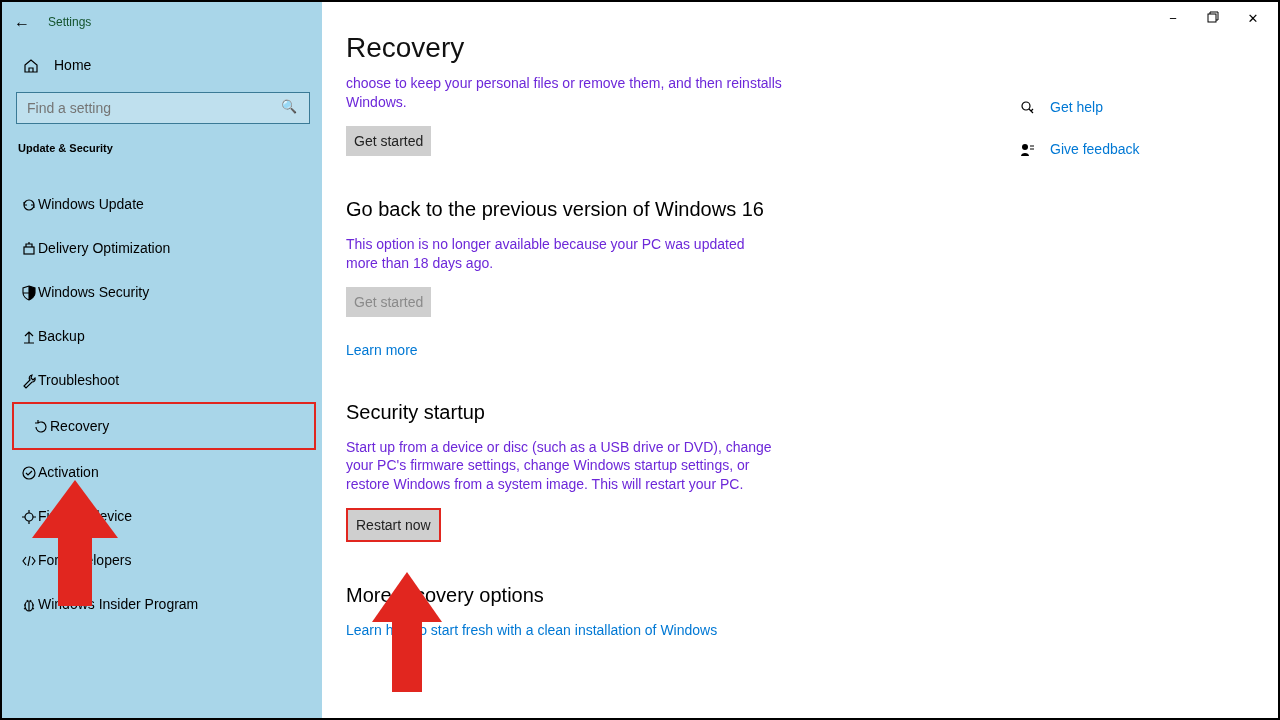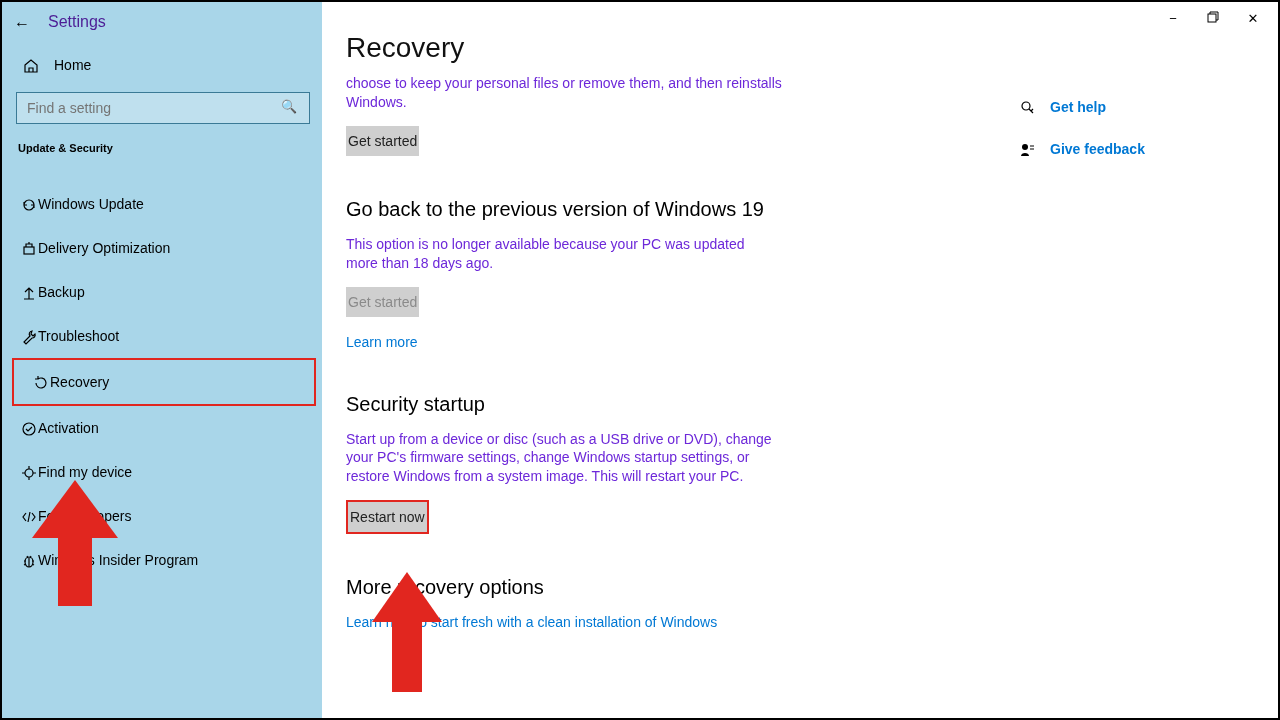--- a/index.html
+++ b/index.html
@@ -3,52 +3,52 @@
 <meta charset="utf-8">
 <style>
   * { box-sizing: border-box; margin: 0; padding: 0; }
   html, body { width: 1280px; height: 720px; font-family: "Segoe UI", Arial, sans-serif; background: #fff; overflow: hidden; }
   .frame { width: 1280px; height: 720px; border: 2px solid #000; position: relative; display: flex; }
 
   
   .sidebar { width: 320px; height: 100%; background: #a9d6e9; position: relative; padding-top: 4px; }
   .titlebar-left { display: flex; align-items: center; height: 32px; padding-left: 12px; gap: 18px; }
   .back-arrow { font-size: 16px; cursor: pointer; }
-  .title-left { font-size: 16px; color: #4c1d95; }
+  .title-left { font-size: 12px; color: #14532d; }
   .home-row { display: flex; align-items: center; gap: 14px; padding: 18px 0 18px 20px; font-size: 14px; cursor: pointer; }
   .search-wrap { padding: 0 12px 18px 14px; }
   .search-box { width: 100%; height: 32px; border: 1px solid #3a7a96; background: #bfe0ee; padding: 0 32px 0 10px; font-size: 14px; color: #be185d; position: relative; }
   .search-container { position: relative; }
   .search-container .mag { position: absolute; right: 12px; top: 7px; font-size: 13px; color: #5a7a88; }
   .group-head { font-weight: 600; font-size: 11px; padding-left: 16px; margin-bottom: 28px; }
   .nav-list { list-style: none; }
   .nav-item { display: flex; align-items: center; padding: 13px 0 13px 18px; font-size: 14px; cursor: pointer; }
   .nav-item.selected { margin: 0 6px 0 10px; border: 2.5px solid #e1261f; }
   .nav-icon { width: 18px; text-align: center; font-size: 15px; }
 
   
   .winchrome { position: absolute; top: 0; right: 0; height: 32px; display: flex; align-items: center; gap: 18px; padding-right: 14px; }
   .winbtn { width: 22px; text-align: center; font-size: 13px; cursor: pointer; user-select: none; }
 
   
   .main { flex: 1; padding: 30px 0 0 24px; position: relative; overflow: hidden; }
   .page-title { font-size: 28px; font-weight: 500; color: #111; margin-bottom: 10px; }
   .col { width: 440px; }
   .body-text { font-size: 14px; color: #6d28d9; line-height: 1.35; margin-bottom: 14px; }
-  .btn { background: #cfcfcf; border: none; padding: 7px 2px; font-size: 14px; color: #222; cursor: pointer; }
+  .btn { background: #cfcfcf; border: none; padding: 7px 8px; font-size: 14px; color: #222; cursor: pointer; }
   .btn.disabled { color: #8a8a8a; cursor: default; }
   .btn.highlight { border: 2.5px solid #e1261f; }
   .section-head { font-size: 20px; font-weight: 500; margin-top: 42px; margin-bottom: 14px; }
   .link { color: #0078d4; font-size: 14px; cursor: pointer; }
-  .link-block { margin-top: 16px; }
+  .link-block { margin-top: 24px; }
 
   
   .rail { position: absolute; right: 30px; top: 56px; width: 230px; }
   .rail-hidden { color: #0078d4; font-size: 14px; visibility: hidden; position: relative; top: -2px; }
-  .rail-row { display: flex; align-items: center; gap: 14px; margin-top: 24px; cursor: pointer; font-weight: bold; }
+  .rail-row { display: flex; align-items: center; gap: 14px; margin-top: 24px; cursor: pointer; }
   .rail-icon { font-size: 15px; width: 18px; text-align: center; }
   .rail-label { color: #0078d4; font-size: 14px; }
 
   
   .arrow { position: absolute; }
   .arrow .stem { background: #e1261f; position: absolute; }
   .arrow .head { width: 0; height: 0; position: absolute; }
 
   
   .arrow1 { left: 28px; top: 478px; width: 90px; height: 128px; }
@@ -107,20 +107,29 @@
         <span>Windows Update</span>
       </li>
       <li class="nav-item">
         <span class="nav-icon">
           <svg class="ico" viewBox="0 0 16 16" fill="none" stroke="#000" stroke-width="1.2">
               <rect x="3" y="6" width="10" height="7"></rect>
               <path d="M5 6 V3 H11 V6 M8 3 V1"></path>
             </svg>
         </span>
         <span>Delivery Optimization</span>
+      </li>
+      <li class="nav-item">
+        <span class="nav-icon">
+          <svg class="ico" viewBox="0 0 16 16" fill="#000">
+              <path d="M8 1 L14 3 V8 C14 11 11 14 8 15 C5 14 2 11 2 8 V3 Z M8 1 V15 M2 8 H14" fill="none" stroke="#000" stroke-width="1.1"></path>
+              <path d="M8 1 L14 3 V8 C14 11 11 14 8 15 Z" fill="#000"></path>
+            </svg>
+        </span>
+        <span>Windows Security</span>
       </li>
       <li class="nav-item">
         <span class="nav-icon">
           <svg class="ico" viewBox="0 0 16 16" fill="none" stroke="#000" stroke-width="1.2">
               <path d="M8 14 V3 M4 7 L8 3 L12 7 M3 14 H13"></path>
             </svg>
         </span>
         <span>Backup</span>
       </li>
       <li class="nav-item">
@@ -193,21 +202,21 @@
     <span class="winbtn">✕</span>
   </div>
 
   <div class="main">
     <h1 class="page-title">Recovery</h1>
 
     <div class="col">
       <div class="body-text">choose to keep your personal files or remove them, and then reinstalls Windows.</div>
       <button class="btn">Get started</button>
 
-      <h2 class="section-head">Go back to the previous version of Windows 19</h2>
+      <h2 class="section-head">Go back to the previous version of Windows 16</h2>
       <div class="body-text" style="width:420px">This option is no longer available because your PC was updated more than 18 days ago.</div>
       <button class="btn disabled">Get started</button>
       <div class="link-block"><span class="link">Learn more</span></div>
 
       <h2 class="section-head">Security startup</h2>
       <div class="body-text" style="width:450px">Start up from a device or disc (such as a USB drive or DVD), change your PC's firmware settings, change Windows startup settings, or restore Windows from a system image. This will restart your PC.</div>
       <button class="btn highlight">Restart now</button>
 
       <h2 class="section-head">More recovery options</h2>
       <div><span class="link">Learn how to start fresh with a clean installation of Windows</span></div>

